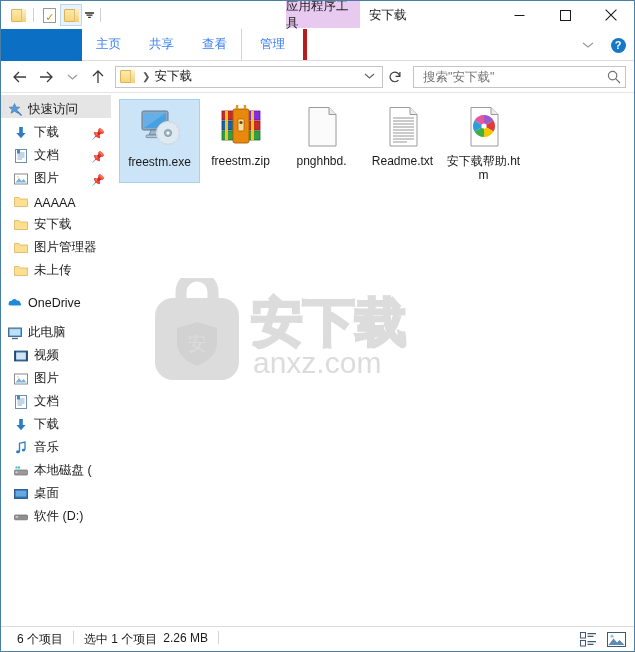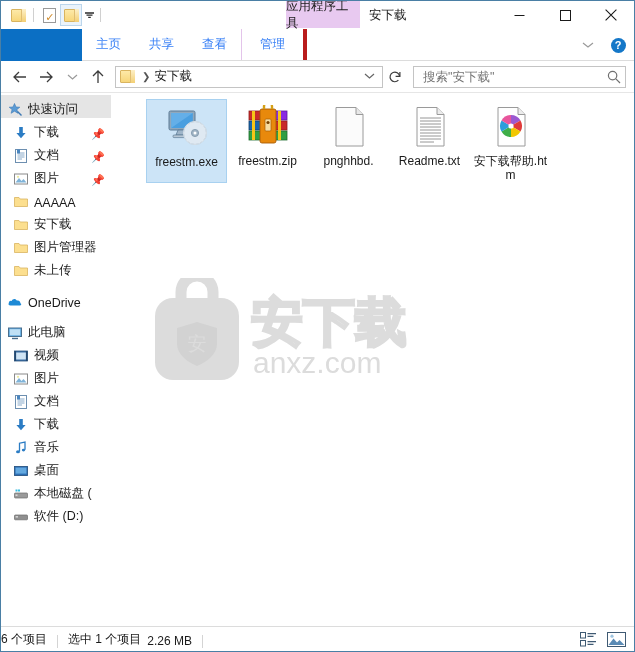--- a/index.html
+++ b/index.html
@@ -298,21 +298,20 @@
     display: flex;
     flex-direction: column;
     align-items: center;
     padding-top: 4px;
     cursor: default;
     position: relative;
   }
   .file.selected {
     background: #cce4f7;
     border: 1px solid #a8d1f0;
-    margin-left: 27px;
   }
   .file .fico {
     width: 48px; height: 48px;
     display: flex; align-items: center; justify-content: center;
     margin-bottom: 3px;
   }
   .file .fname {
     font-size: 12px;
     color: #1a1a1a;
     text-align: center;
@@ -338,21 +337,21 @@
     left: 0; bottom: 0;
     width: 633px;
     height: 25px;
     background: #ffffff;
     border-top: 1px solid #dcdcdc;
     display: flex;
     align-items: center;
     font-size: 12px;
     color: #1a1a1a;
   }
-  #status-left { display: flex; align-items: flex-end; padding-left: 0; gap: 0; }
+  #status-left { display: flex; align-items: flex-start; padding-left: 16px; gap: 0; }
   .st-sep { width: 1px; height: 13px; background: #d4d4d4; margin: 0 10px; }
   #status-right {
     position: absolute;
     right: 6px;
     display: flex; align-items: center; gap: 4px;
   }
   .viewbtn {
     width: 24px; height: 20px;
     display: flex; align-items: center; justify-content: center;
   }
@@ -638,37 +637,37 @@
             <ellipse cx="5" cy="11.8" rx="2" ry="1.5" fill="#2b7cc4"></ellipse>
             <ellipse cx="10.5" cy="10.1" rx="1.7" ry="1.3" fill="#2b7cc4"></ellipse>
           </svg>
         </span>
         <span class="lbl">音乐</span>
       </div>
 
       <div class="sb-item lv1">
         <span class="ico">
           <svg width="16" height="16" viewBox="0 0 16 16">
-            <rect x="1.5" y="3.5" width="13" height="9" fill="#2d6fb5" stroke="#2a5683" stroke-width="0.9"></rect>
-            <rect x="2.6" y="4.6" width="10.8" height="6" fill="#64a9e0"></rect>
-          </svg>
-        </span>
-        <span class="lbl">桌面</span>
-      </div>
-
-      <div class="sb-item lv1">
-        <span class="ico">
-          <svg width="16" height="16" viewBox="0 0 16 16">
             <rect x="1.5" y="7" width="13" height="5" rx="0.8" fill="#9a9a9a" stroke="#6d6d6d" stroke-width="0.7"></rect>
             <rect x="2.5" y="3.5" width="2" height="2" fill="#38bce0"></rect>
             <rect x="5" y="3.5" width="2" height="2" fill="#38bce0"></rect>
             <rect x="2.5" y="8.5" width="2" height="1.4" fill="#dedede"></rect>
           </svg>
         </span>
         <span class="lbl">本地磁盘 (</span>
+      </div>
+
+      <div class="sb-item lv1">
+        <span class="ico">
+          <svg width="16" height="16" viewBox="0 0 16 16">
+            <rect x="1.5" y="3.5" width="13" height="9" fill="#2d6fb5" stroke="#2a5683" stroke-width="0.9"></rect>
+            <rect x="2.6" y="4.6" width="10.8" height="6" fill="#64a9e0"></rect>
+          </svg>
+        </span>
+        <span class="lbl">桌面</span>
       </div>
 
       <div class="sb-item lv1">
         <span class="ico">
           <svg width="16" height="16" viewBox="0 0 16 16">
             <rect x="1.5" y="6" width="13" height="4.8" rx="0.8" fill="#8f8f8f" stroke="#6a6a6a" stroke-width="0.7"></rect>
             <rect x="2.6" y="7.2" width="2.4" height="1.3" fill="#e2e2e2"></rect>
           </svg>
         </span>
         <span class="lbl">软件 (D:)</span>

